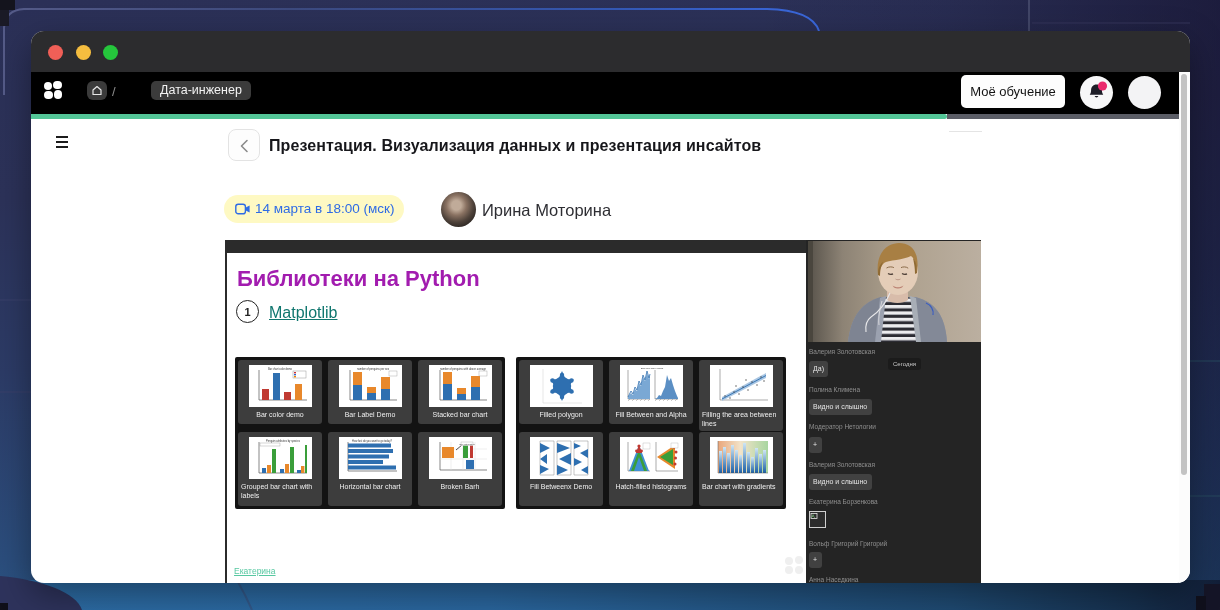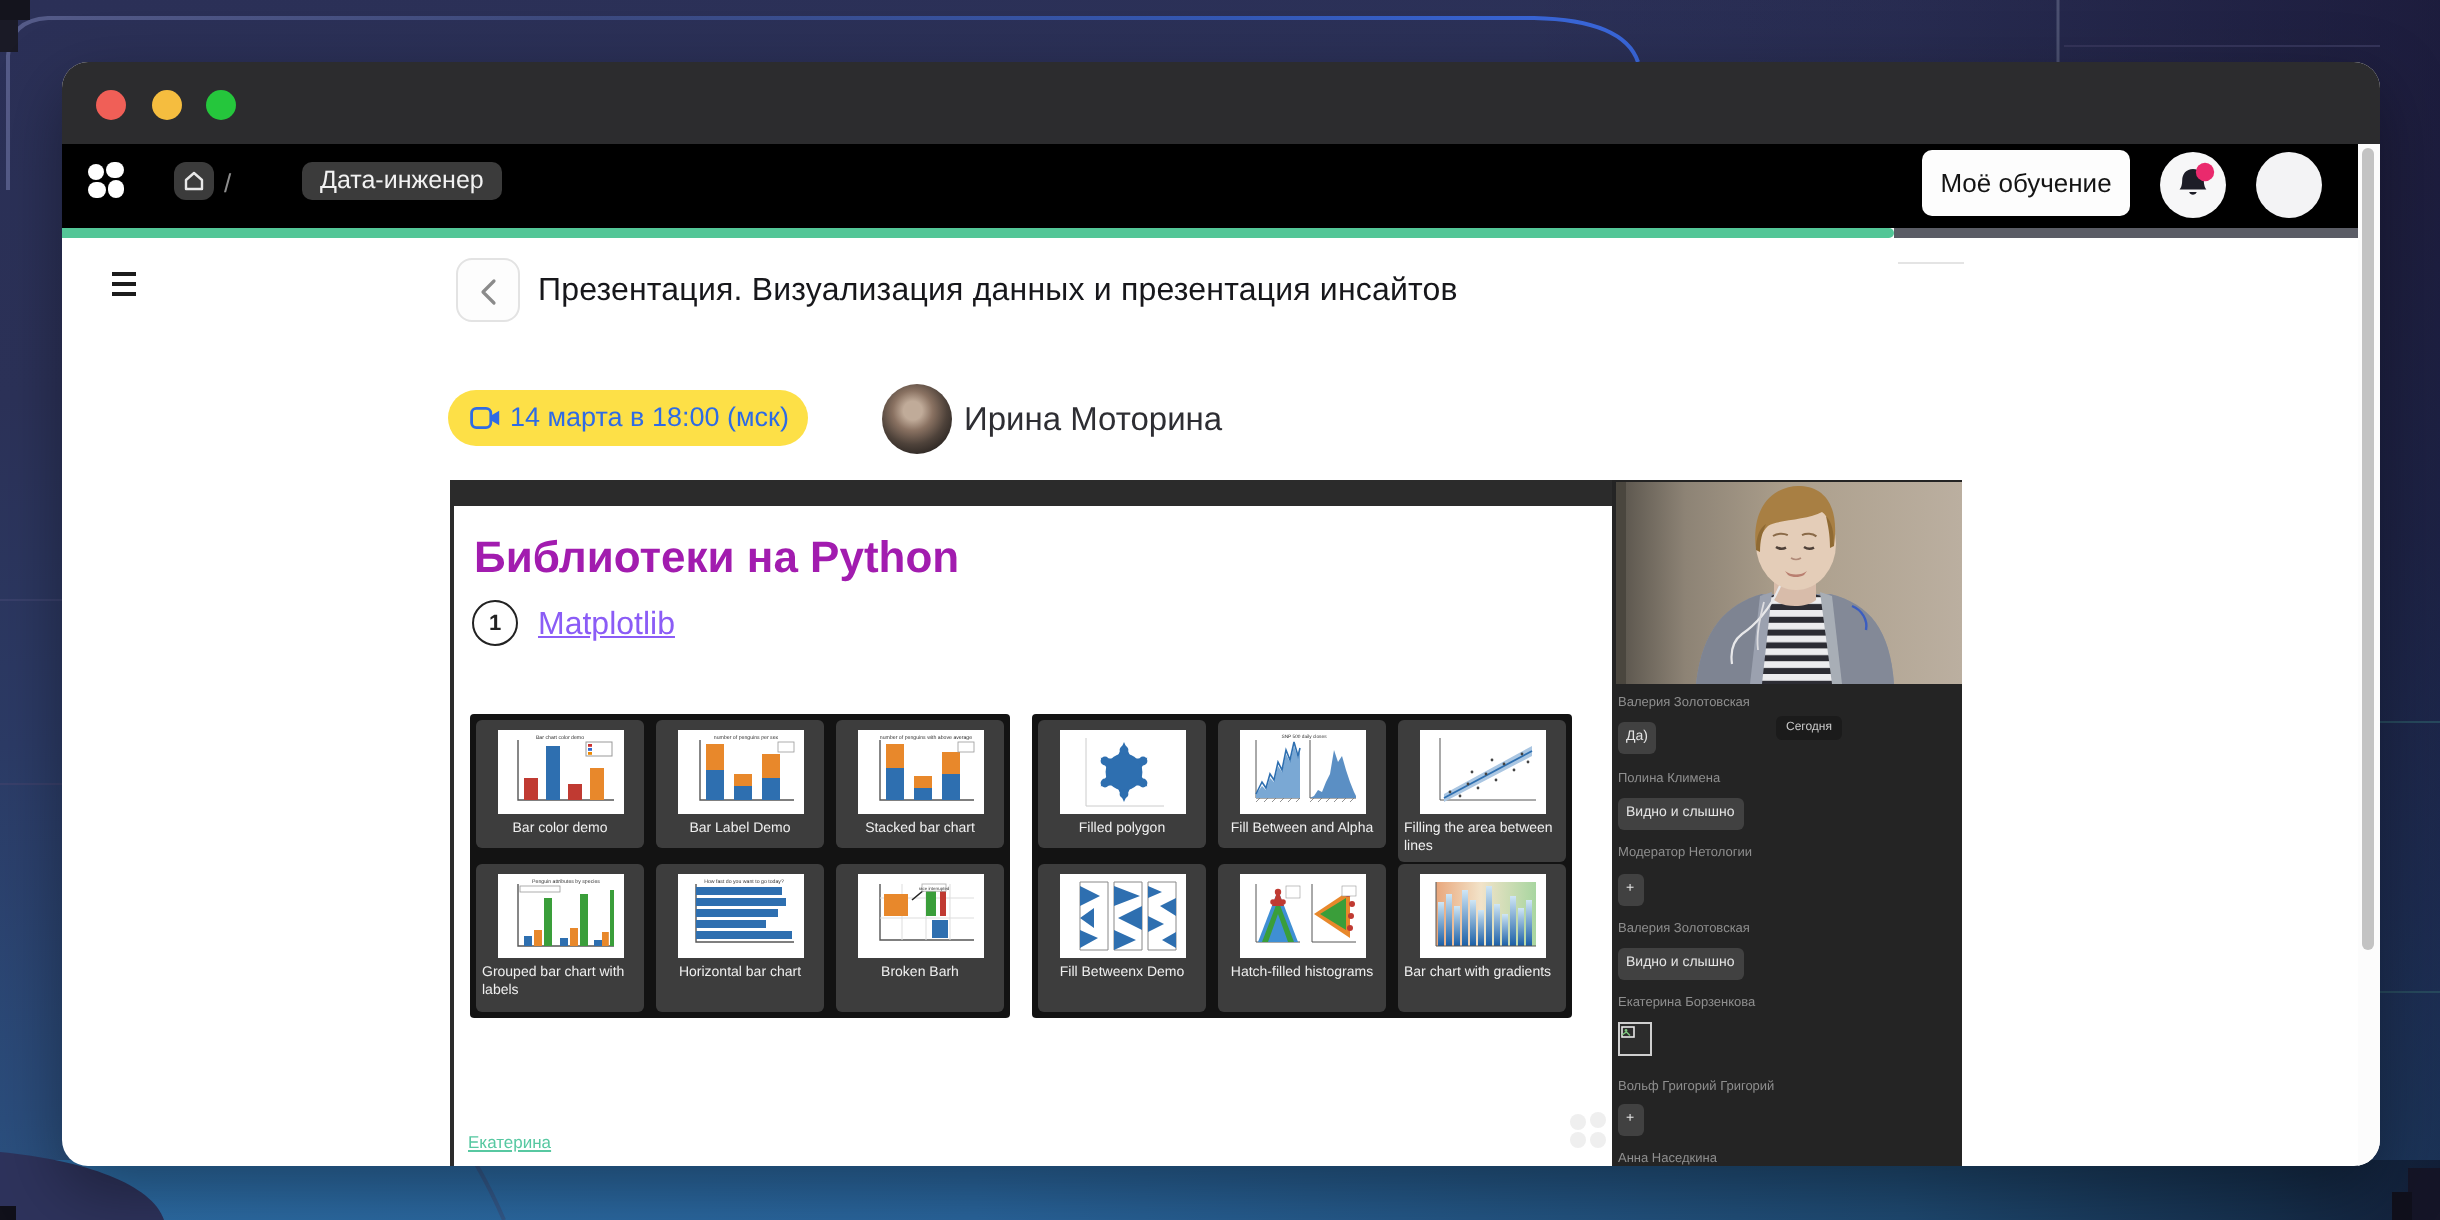--- a/index.html
+++ b/index.html
@@ -35,35 +35,35 @@
   .prog.green { width:916px; background:#53c697; border-radius:0 3px 3px 0; z-index:2; }
   .prog.gray  { left:916px; width:232px; background:#5b5d66; }
 
   .scrollbar { position:absolute; left:1148px; top:41px; width:11px; height:511px; background:#fcfcfc; }
   .thumb { position:absolute; left:2px; top:2px; width:6px; height:401px; background:#c3c3c3; border-radius:3px; }
 
   
   .burger { position:absolute; left:25px; top:105px; width:12px; height:12px; }
   .burger i { position:absolute; left:0; width:12px; height:2px; background:#1c1c1c; }
   .backbtn { position:absolute; left:197px; top:98px; width:32px; height:32px; border:1px solid #e3e3e3; border-radius:8px; background:#fdfdfd; }
-  .pagetitle { position:absolute; left:238px; top:106px; font-size:16px; font-weight:normal; color:#17171b; letter-spacing:0.1px; }
-  .pill { position:absolute; left:193px; top:164px; height:28px; border-radius:14px; background:#fde047;
+  .pagetitle { position:absolute; left:238px; top:106px; font-size:16px; font-weight:bold; color:#17171b; letter-spacing:0.1px; }
+  .pill { position:absolute; left:193px; top:164px; height:28px; border-radius:14px; background:#fef9c3;
       color:#2e6be5; font-size:13.5px; line-height:28px; padding:0 10px 0 31px; }
   .pill svg { position:absolute; left:11px; top:7px; }
   .author-av { position:absolute; left:410px; top:161px; width:35px; height:35px; border-radius:50%;
       background:radial-gradient(circle at 44% 38%, #c0ab99 0 16%, #8a7262 34%, #4e423a 58%, #27221f 82%); }
   .author { position:absolute; left:451px; top:170px; font-size:16.5px; color:#2e2e33; }
 
   
   .player { position:absolute; left:194px; top:209px; width:756px; height:343px; background:#2b2b2b; }
   .slide { position:absolute; left:2px; top:13px; width:579px; height:330px; background:#fff; overflow:hidden; }
   .slide h1 { position:absolute; left:10px; top:13px; font-size:22px; font-weight:bold; color:#a21caf; }
   .numc { position:absolute; left:9px; top:47px; width:23px; height:23px; border:1.5px solid #222; border-radius:50%;
       font-size:11px; font-weight:bold; color:#222; text-align:center; line-height:23px; }
-  .mlink { position:absolute; left:42px; top:51px; font-size:16px; color:#8b5cf6; text-decoration:underline; }
+  .mlink { position:absolute; left:42px; top:51px; font-size:16px; color:#0f766e; text-decoration:underline; }
   .grp { position:absolute; top:104px; width:270px; height:152px; background:#131313; border-radius:2px; }
   .grp.l { left:8px; } .grp.r { left:289px; }
   .cell { position:absolute; width:84px; background:#3d3d3d; border-radius:3px; text-align:center; }
   .cell svg { display:block; margin:5px auto 0 auto; background:#fff; }
   .cap { margin-top:3px; font-size:7px; line-height:9px; color:#efefef; text-align:left; padding:0 3px; }
   .cap.c { text-align:center; white-space:nowrap; padding:0; }
   .srclink { position:absolute; left:7px; top:313px; font-size:8.5px; color:#57c8a1; text-decoration:underline; }
   .wm { position:absolute; left:558px; top:303px; width:19px; height:19px; }
   .wm i { position:absolute; width:8px; height:8px; border-radius:50%; background:#efefef; }
 

